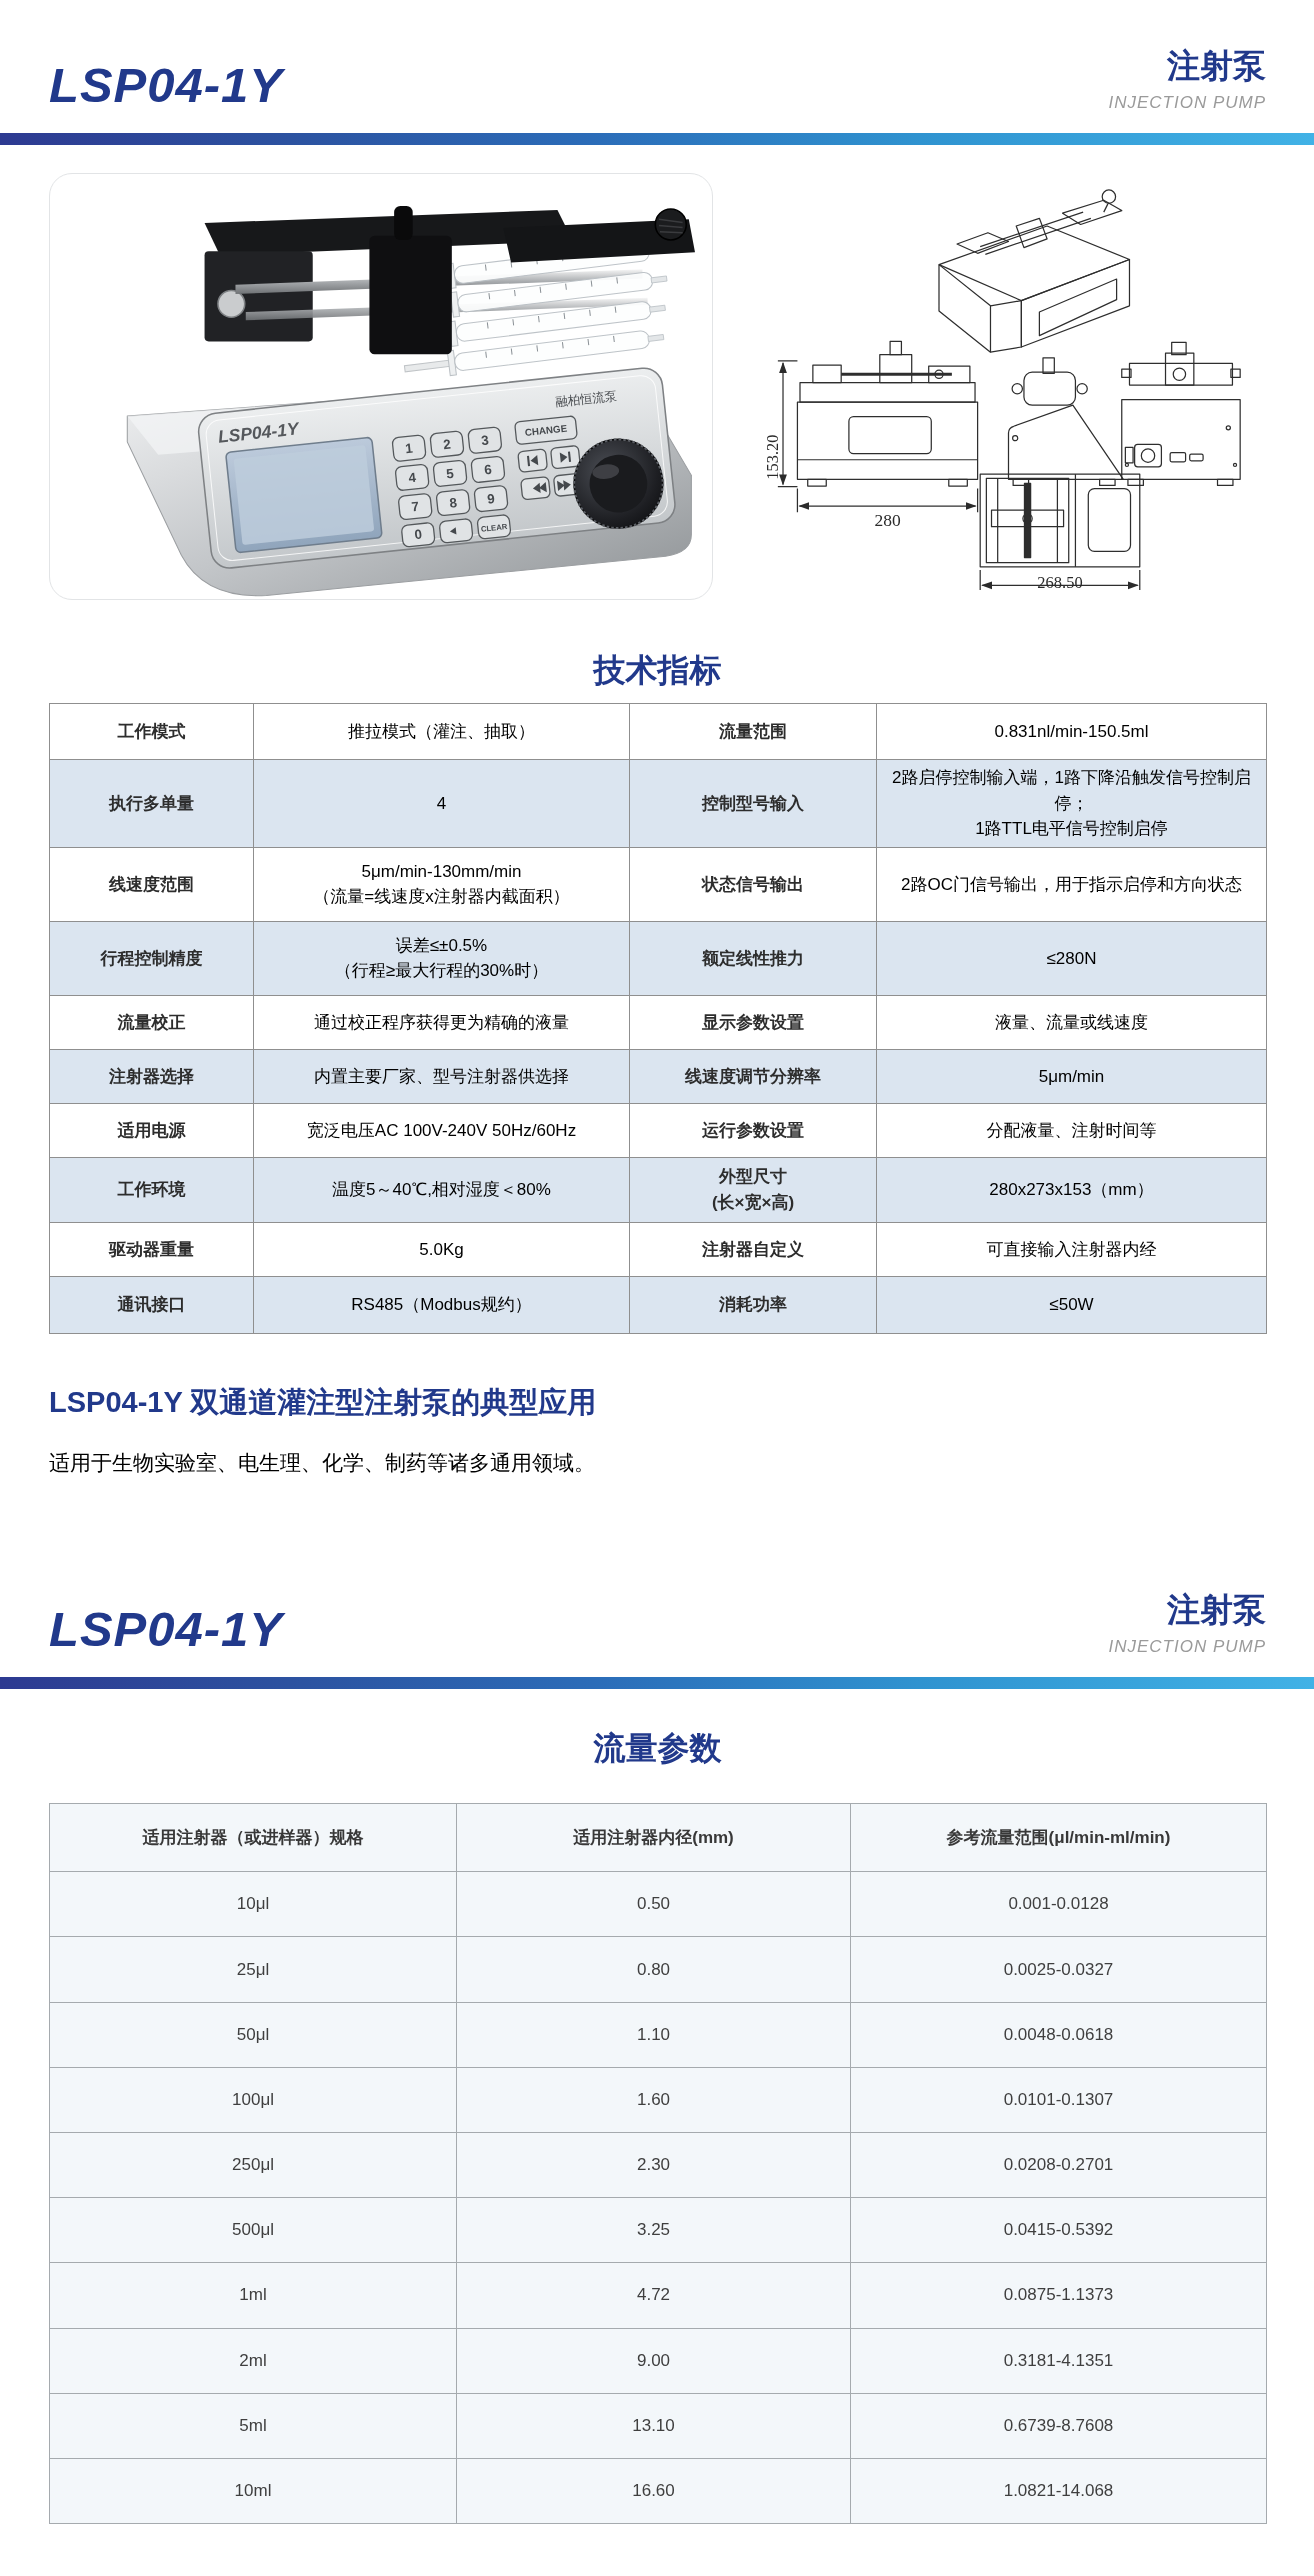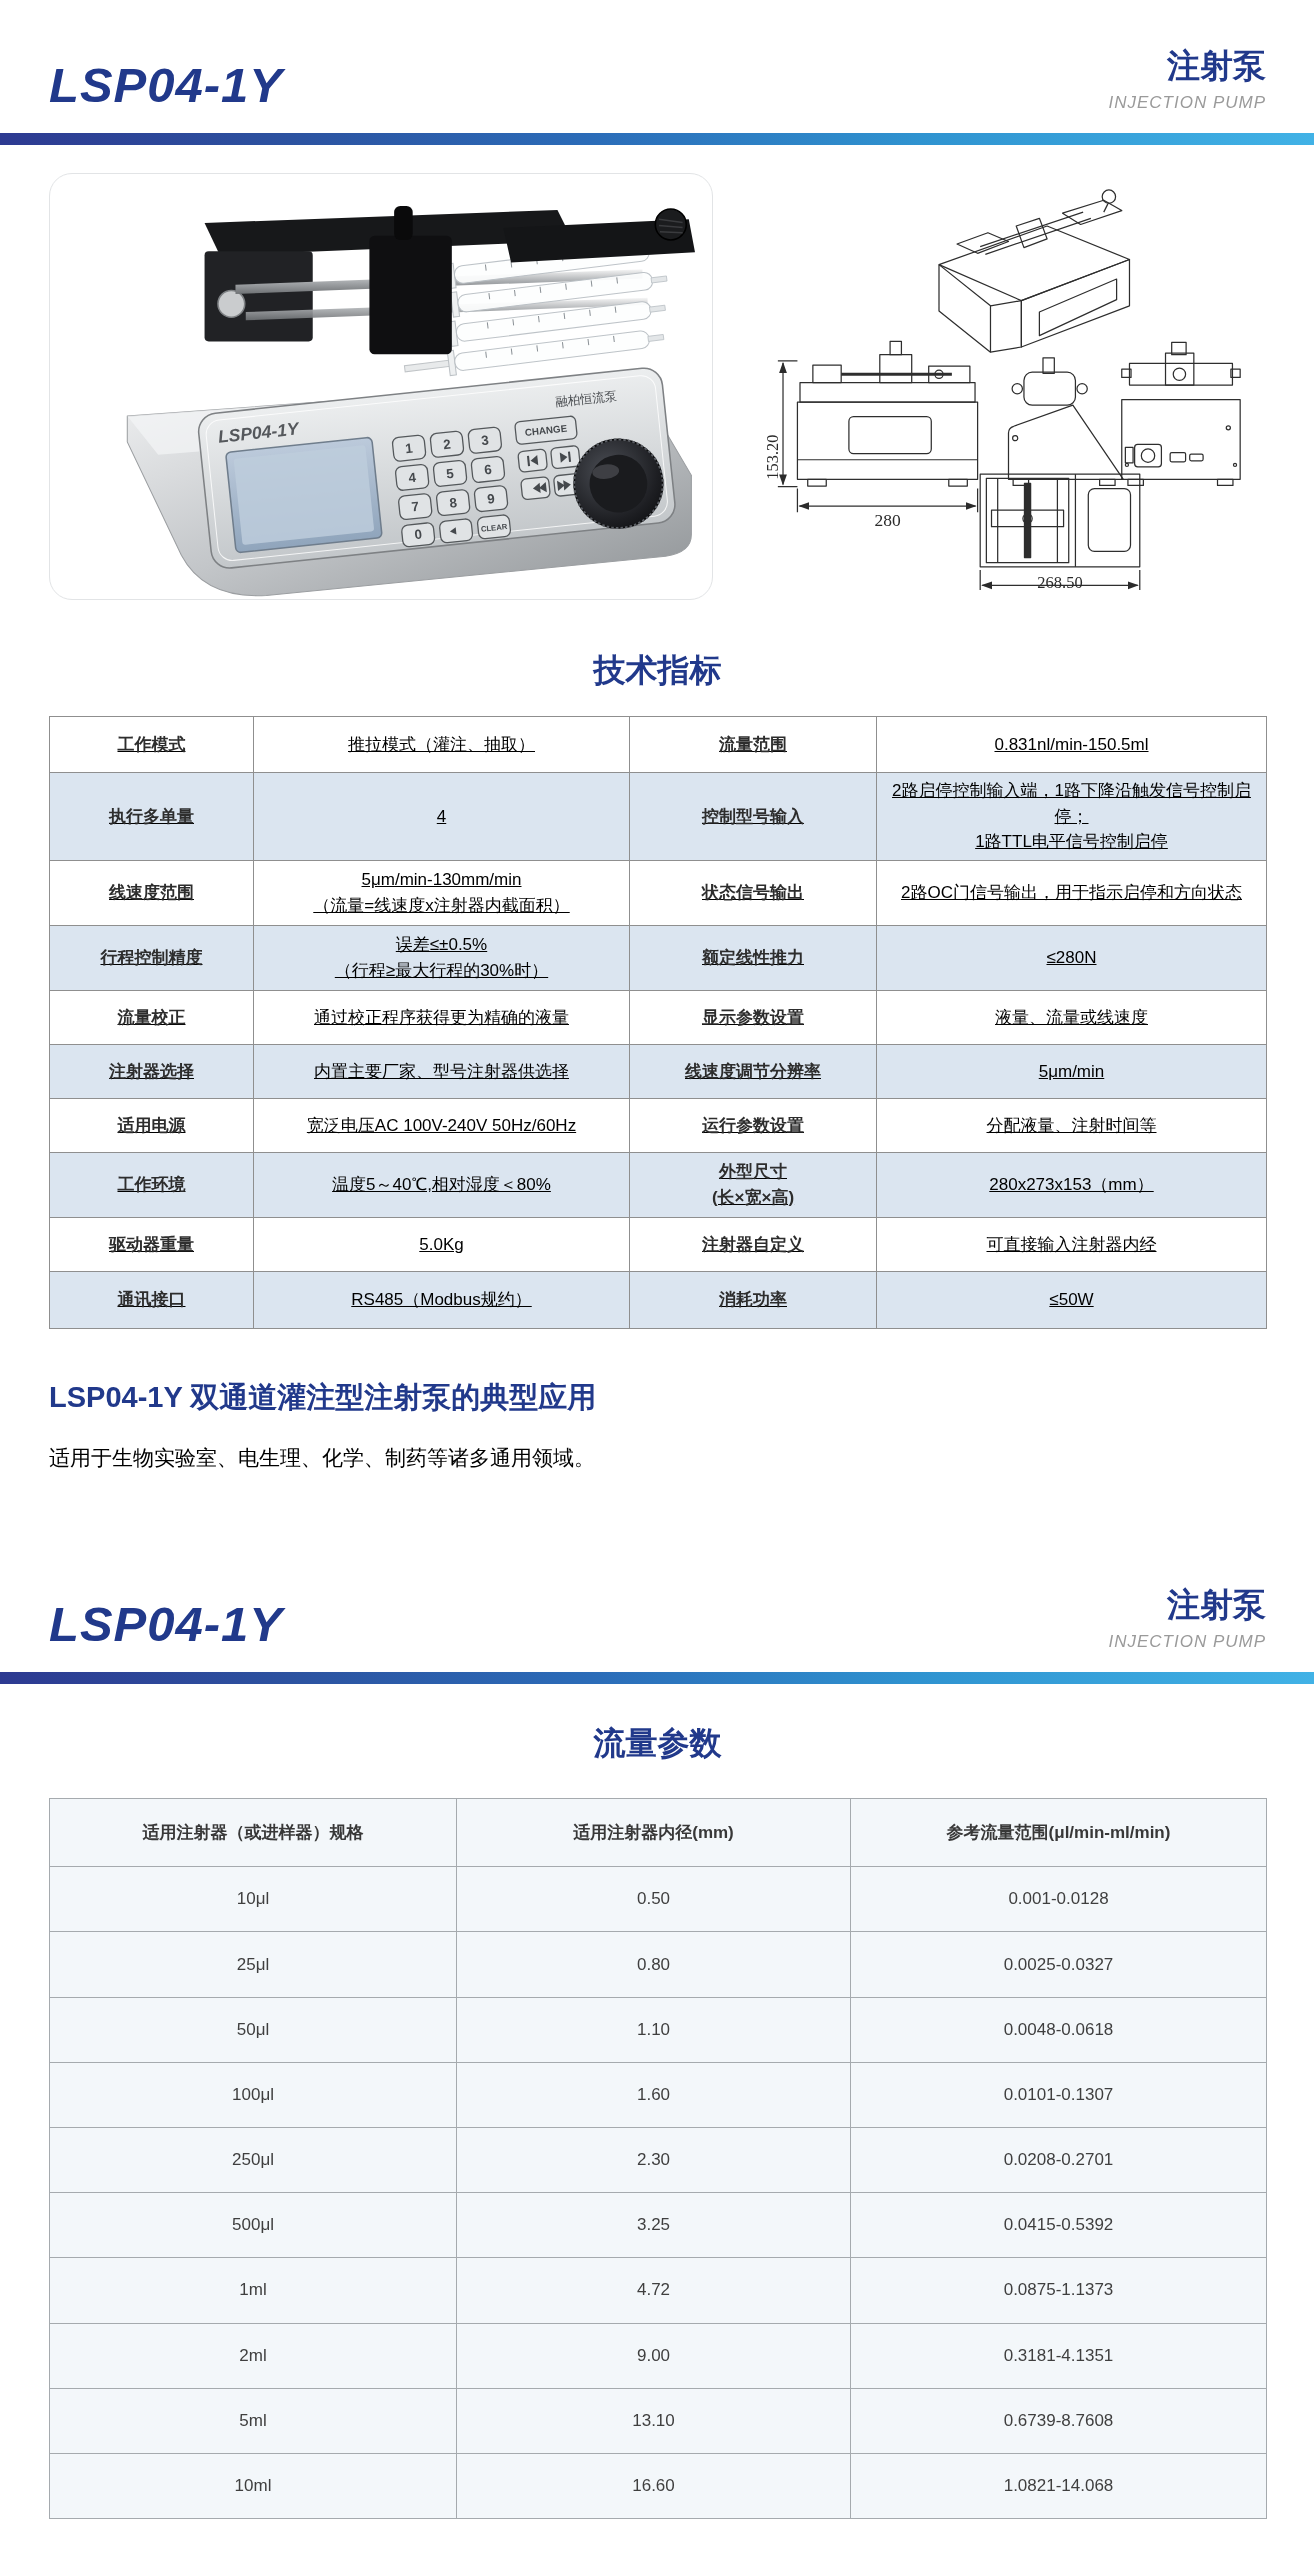--- a/index.html
+++ b/index.html
@@ -25,28 +25,28 @@
   .hdr-cn{font-size:33px;font-weight:bold;color:var(--accent_navy);}
   .hdr-en{font-size:17px;font-style:italic;color:#9a9a9a;margin-top:4.1px;letter-spacing:1px;}
   .grad-bar{height:12.4px;background:linear-gradient(90deg,#2d3a91 0%,#2c52a0 22%,#2b6cb8 45%,#2f93d0 70%,#41b2e6 100%);}
   
   .media-row{display:flex;gap:28px;margin:28px 39px 0 49px;align-items:flex-start;}
   .photo-card{width:662px;height:425px;border-radius:23px;border:0.5px solid #e2e4e6;overflow:hidden;background:#fff;flex:none;}
   .drawings{flex:1;height:417px;}
   
   .sec-heading{margin:49px 49px 0;font-size:32px;font-weight:bold;color:var(--accent_navy);text-align:center;}
   
-  .spec-table{width:1217px;margin:23px 49px 0;border-collapse:collapse;table-layout:fixed;text-decoration:underline;}
+  .spec-table{width:1217px;margin:10px 49px 0;border-collapse:collapse;table-layout:fixed;}
   .spec-table td{
     border:1px solid var(--table_border);text-align:center;vertical-align:middle;
     padding:5.2px 11.3px;font-size:17px;color:#000000;line-height:1.5;white-space:pre-line;
   }
   .spec-table td.lbl{font-weight:bold;color:#2d2d2d;}
   .spec-table tr:nth-child(even){background:var(--stripe_blue);}
-  .rh-a{height:56px}.rh-c{height:65px}.rh-d{height:65px}.rh-e{height:54px}.rh-f{height:57px}
+  .rh-a{height:56px}.rh-c{height:74px}.rh-d{height:65px}.rh-e{height:54px}.rh-f{height:57px}
   
   .app-heading{margin:49px 49px 0;font-size:29px;font-weight:bold;color:var(--accent_navy);}
   .app-text{margin:26px 49px 0;font-size:21px;color:#000000;}
   
   .flow-heading{margin-top:38px;}
   .flow-table{width:1217px;margin:32px 49px 0;border-collapse:collapse;table-layout:fixed;background:var(--flow_bg);border:1.5px solid #9b9b9b;}
   .flow-table th,.flow-table td{
     border:1px solid var(--flow_border);text-align:center;vertical-align:middle;
     font-size:17px;color:#3f3f3f;padding:3.1px 9.3px;
   }

